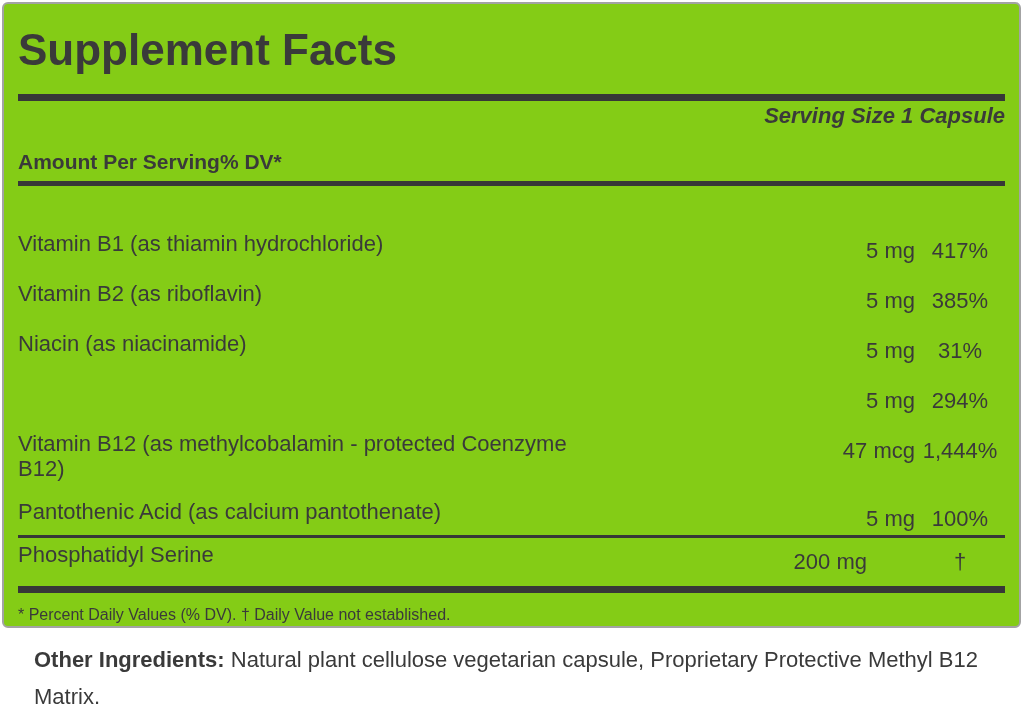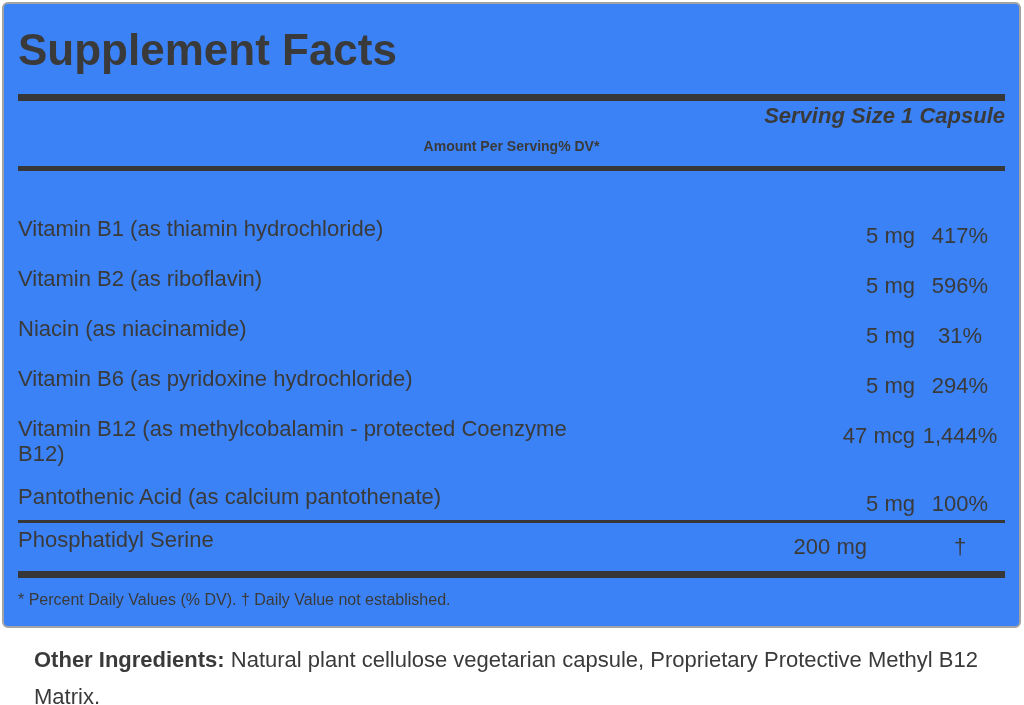--- a/index.html
+++ b/index.html
@@ -10,21 +10,21 @@
     font-family: "Liberation Sans", sans-serif;
     color: #3a3a3a;
     overflow: hidden;
   }
   .panel {
     position: absolute;
     left: 2px; top: 2px;
     width: 1019px; height: 626px;
     border: 2px solid #a3a3a3;
     border-radius: 6px;
-    background: #3b82f6;
+    background: #84cc16;
     padding: 22px 14px 0 14px;
   }
   .panel-title {
     font-size: 44px;
     line-height: 48px;
     font-weight: 700;
     color: #3a3a3a;
   }
   .bar { background: #373737; width: 100%; }
   .bar-top    { height: 7px; margin-top: 20px; }
@@ -33,25 +33,25 @@
   .bar-bottom { height: 7px; margin-top: 12px; }
   .serving {
     margin-top: 2px;
     font-weight: 700;
     font-size: 22px;
     line-height: 25px;
     text-align: right;
     font-style: italic;
   }
   .header-row {
-    margin-top: 6px;
+    margin-top: 21px;
     display: flex;
-    justify-content: center;
+    justify-content: flex-start;
     font-weight: 700;
-    font-size: 14px;
+    font-size: 21px;
     line-height: 25px;
   }
   .rows { margin-top: 45px; }
   .nrow {
     display: flex;
     align-items: flex-start;
     font-size: 22px;
     line-height: 25px;
     margin-bottom: 18px;
   }
@@ -102,32 +102,31 @@
       <div class="nname">Vitamin B1 (as thiamin hydrochloride)</div>
       <div class="nspacer"></div>
       <div class="namount">5 mg</div>
       <div class="ndv">417%</div>
     </div>
 
     <div class="nrow">
       <div class="nname">Vitamin B2 (as riboflavin)</div>
       <div class="nspacer"></div>
       <div class="namount">5 mg</div>
-      <div class="ndv">596%</div>
+      <div class="ndv">385%</div>
     </div>
 
     <div class="nrow">
       <div class="nname">Niacin (as niacinamide)</div>
       <div class="nspacer"></div>
       <div class="namount">5 mg</div>
       <div class="ndv">31%</div>
     </div>
 
     <div class="nrow">
-      <div class="nname">Vitamin B6 (as pyridoxine hydrochloride)</div>
       <div class="nspacer"></div>
       <div class="namount">5 mg</div>
       <div class="ndv">294%</div>
     </div>
 
     <div class="nrow">
       <div class="nname">Vitamin B12 (as methylcobalamin - protected Coenzyme B12)</div>
       <div class="nspacer"></div>
       <div class="namount">47 mcg</div>
       <div class="ndv">1,444%</div>

